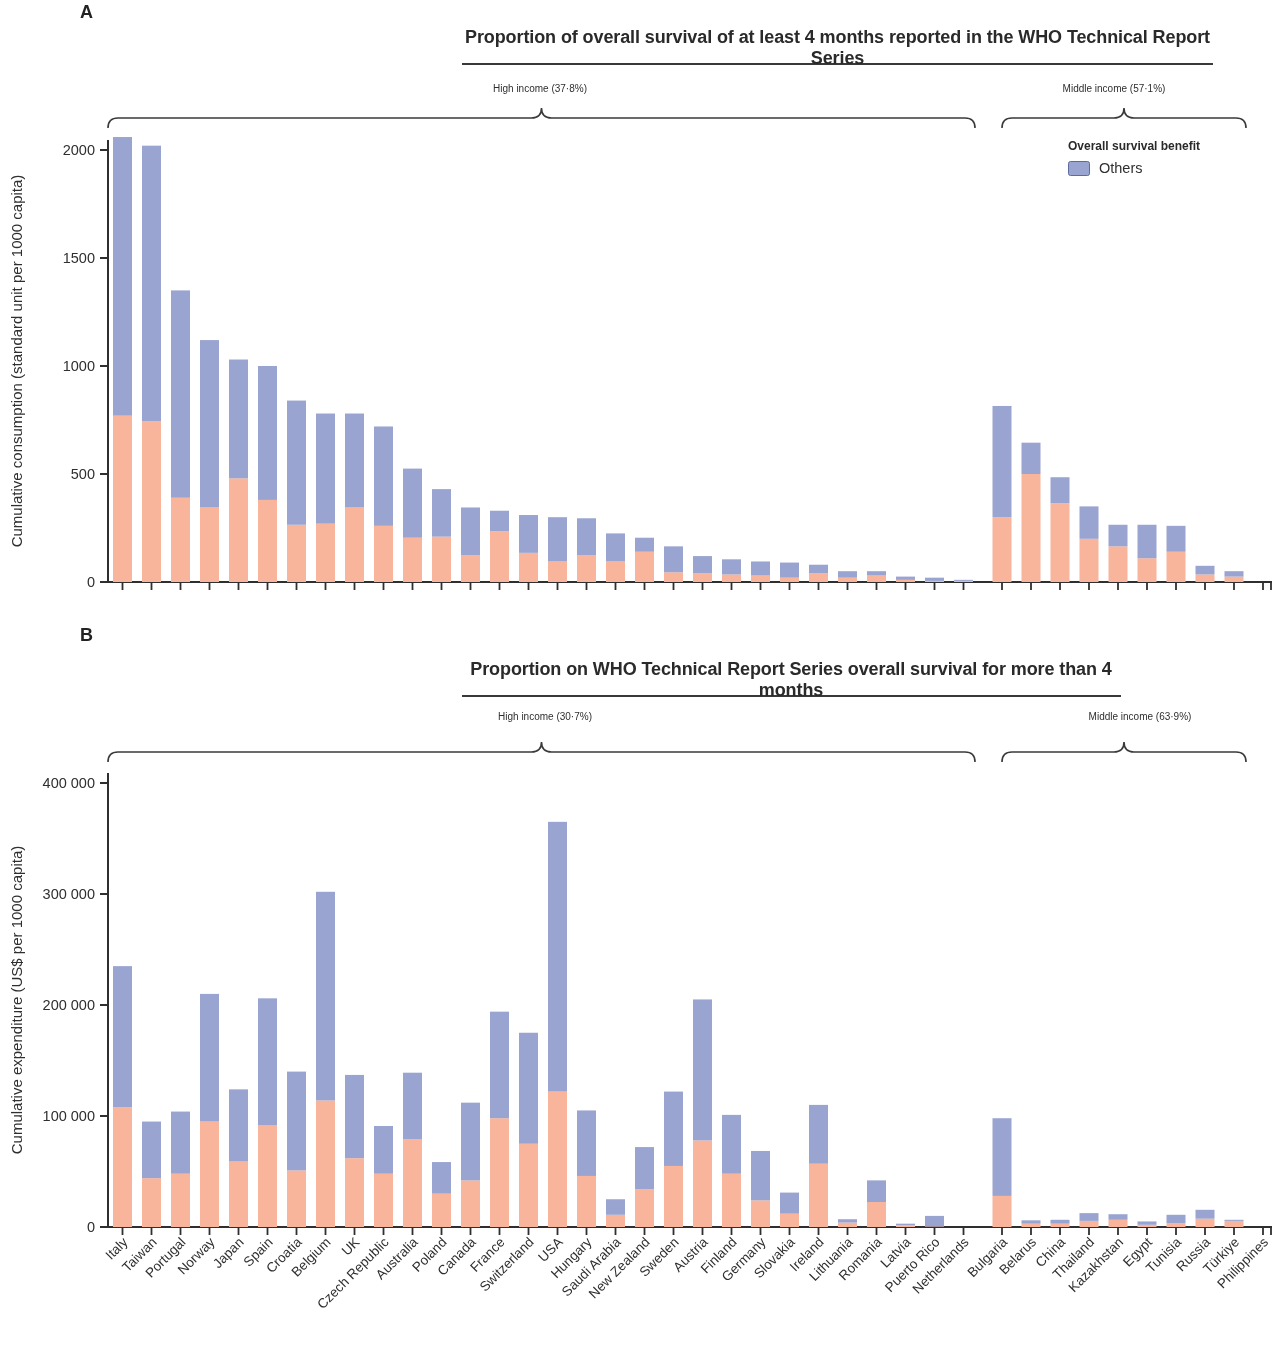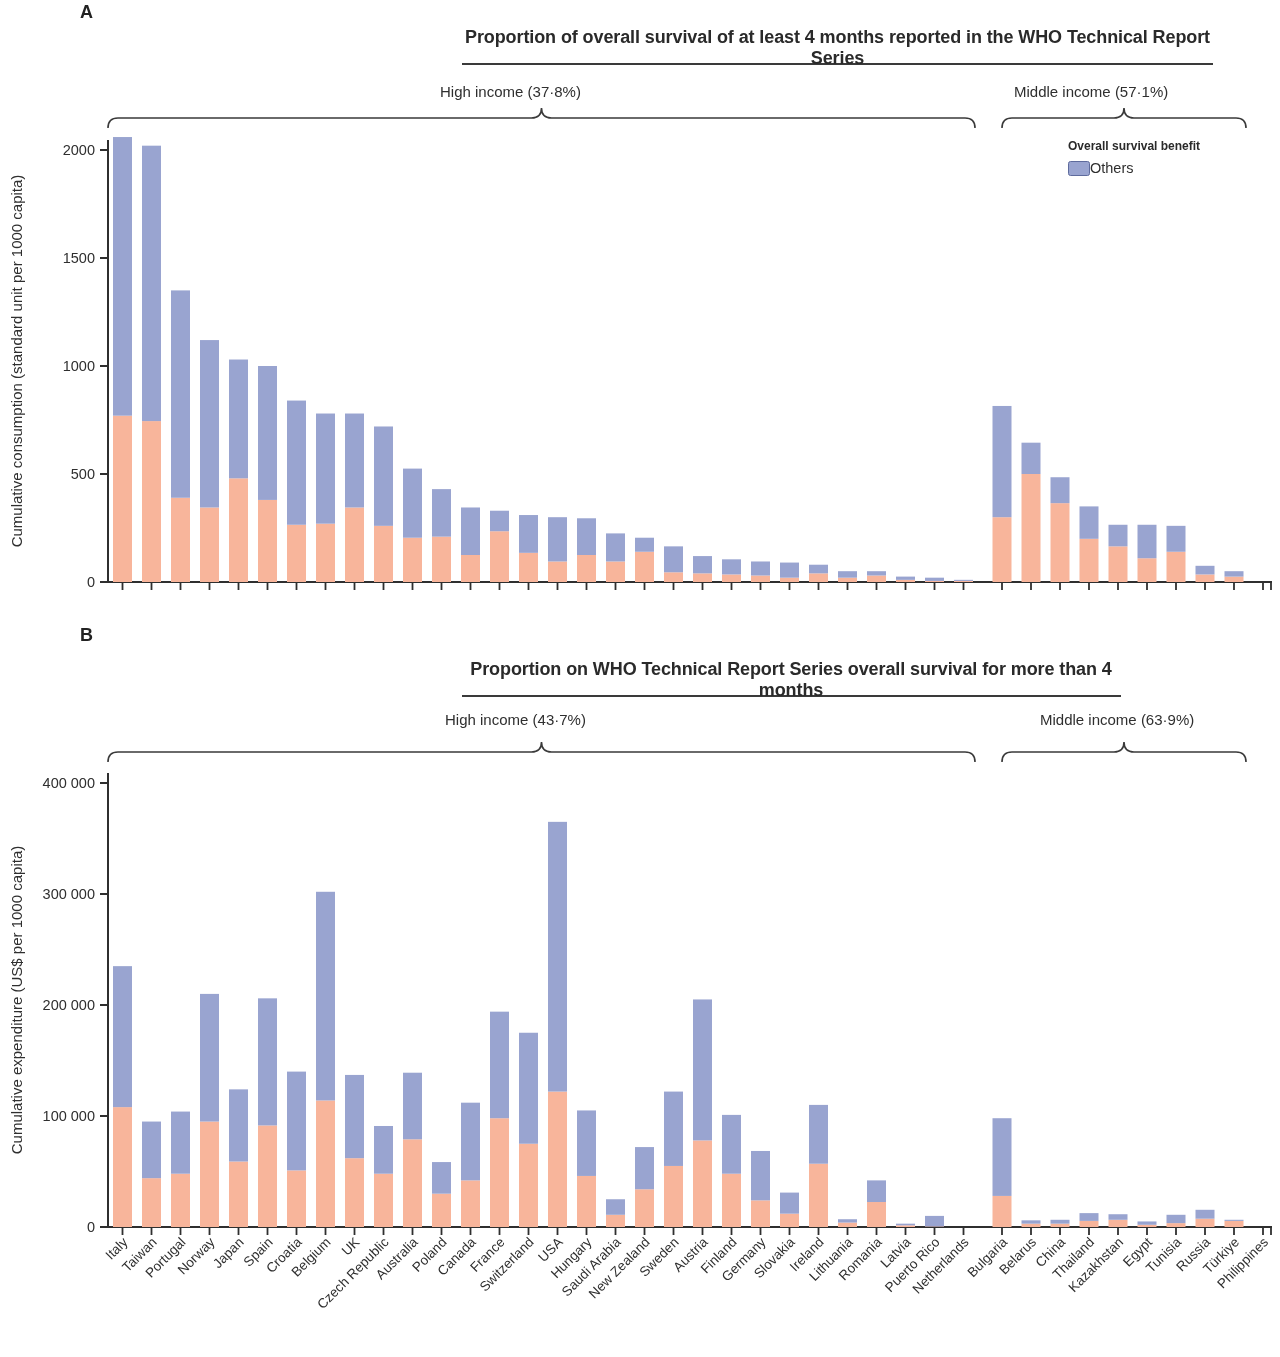--- a/index.html
+++ b/index.html
@@ -3,26 +3,26 @@
 <meta charset="utf-8">
 <style>
   html,body{margin:0;padding:0;background:#fff;}
   #page{position:relative;width:1280px;height:1357px;background:#ffffff;
         font-family:"Liberation Sans",sans-serif;color:#2f2f2f;overflow:hidden;}
   #chart-svg{position:absolute;left:0;top:0;}
   #chart-svg text{font-family:"Liberation Sans",sans-serif;fill:#2f2f2f;}
   .abs{position:absolute;}
   .panel-letter{font-size:18px;font-weight:bold;color:#222;}
   .panel-title{font-size:18px;font-weight:bold;text-align:center;color:#2a2a2a;letter-spacing:-0.1px;}
-  .group-label{font-size:15px;color:#2f2f2f;}
+  .group-label{font-size:10px;text-align:center;color:#2f2f2f;}
   .vlabel{position:absolute;white-space:nowrap;font-size:15px;color:#2f2f2f;
           transform:translate(-50%,-50%) rotate(-90deg);}
   #legend{position:absolute;left:1068px;top:139px;width:212px;}
   .legend-title{font-size:12px;font-weight:bold;margin-bottom:3px;color:#2a2a2a;}
-  .legend-item{display:flex;margin-top:5px;font-size:14.5px;line-height:1.48;}
+  .legend-item{display:flex;gap:9px;margin-top:5px;font-size:14.5px;line-height:1.48;}
   .swatch{width:20px;height:13px;border-radius:2.5px;flex:none;margin-top:3px;border:1.5px solid #888;}
   .xaxis-title{font-size:15px;text-align:center;color:#2f2f2f;}
 </style>
 </head>
 <body>
 
 <div id="page">
 
   <svg id="chart-svg" width="1280" height="1357" viewBox="0 0 1280 1357">
       <g>
@@ -346,17 +346,17 @@
   <div id="legend">
     <div class="legend-title">Overall survival benefit</div>
     <div class="legend-item">
       <span class="swatch" id="sw-others" style="background: rgb(153, 164, 208); border-color: rgb(94, 107, 157);"></span>
       <span>Others</span>
     </div>
   </div>
 
   <div class="abs panel-letter" style="left:80px;top:625px;">B</div>
   <div class="abs panel-title" style="left:441px;top:659px;width:700px;">Proportion on WHO Technical Report Series overall survival for more than 4 months</div>
-  <div class="abs group-label" style="left:445px;top:711px;width:200px;">High income (43·7%)</div>
+  <div class="abs group-label" style="left:445px;top:711px;width:200px;">High income (30·7%)</div>
   <div class="abs group-label" style="left:1040px;top:711px;width:200px;">Middle income (63·9%)</div>
   <div class="vlabel" style="left:16px;top:1000px;">Cumulative expenditure (US$ per 1000 capita)</div>
 
 </div>
 
 </body></html>

